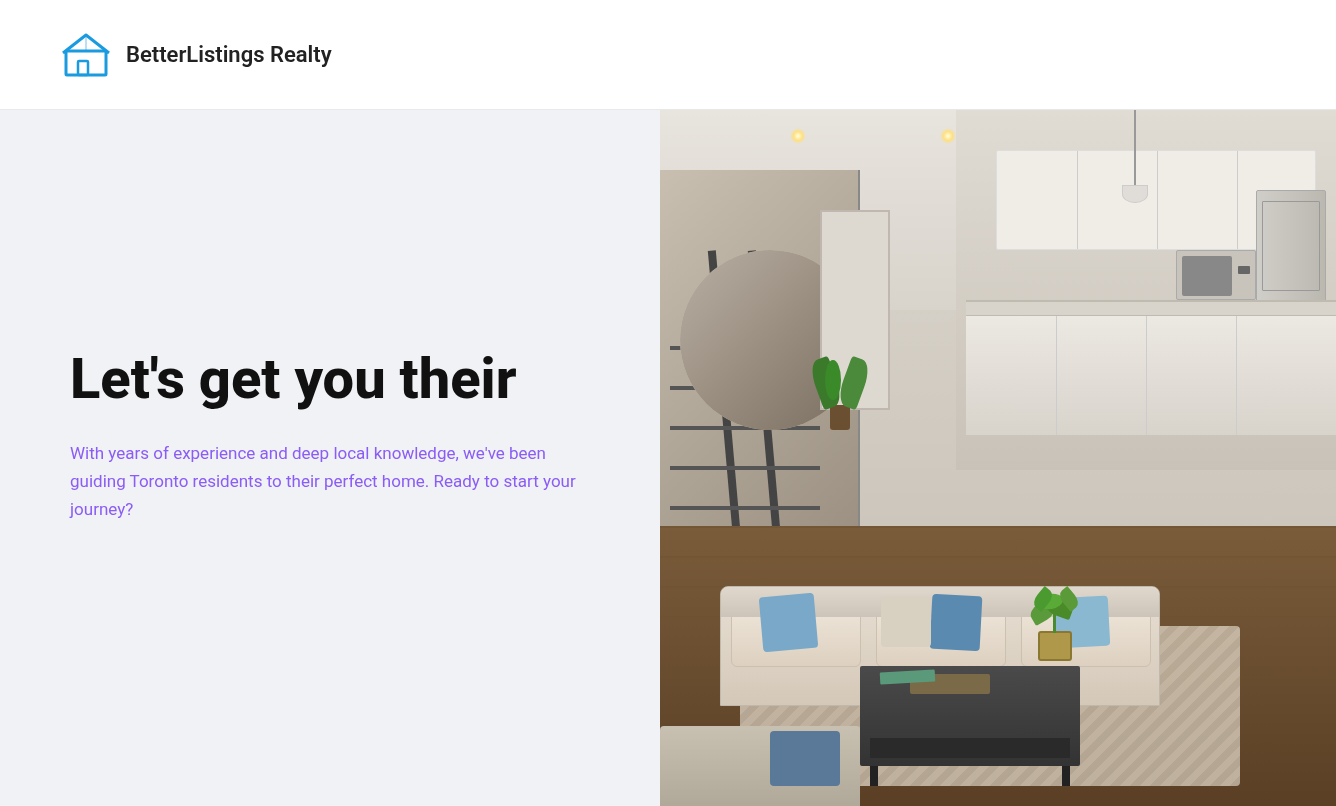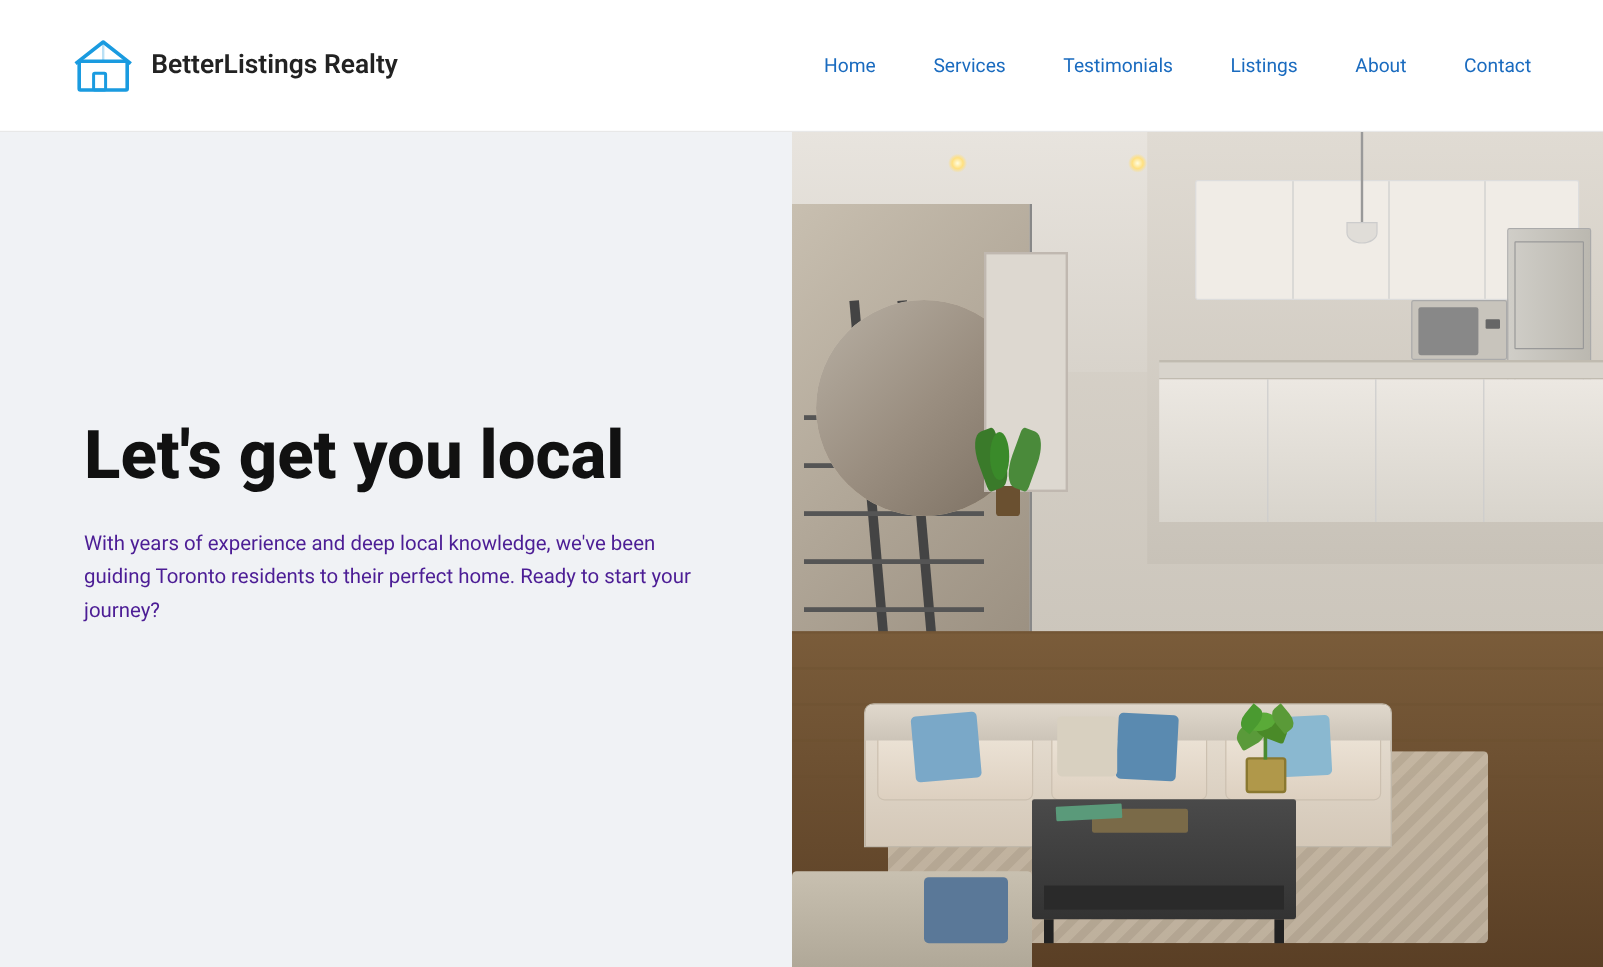--- a/index.html
+++ b/index.html
@@ -77,21 +77,21 @@
     .hero-heading {
       font-size: 56px;
       font-weight: 800;
       color: #111;
       line-height: 1.1;
       margin-bottom: 28px;
     }
 
     .hero-subtext {
       font-size: 17px;
-      color: #4c1d95;
+      color: #8b5cf6;
       line-height: 1.65;
       margin-bottom: 44px;
       max-width: 560px;
     }
 
     .cta-button {
       display: inline-block;
       background: #e8472a;
       color: #ffffff;
       font-size: 17px;
@@ -356,34 +356,26 @@
 
       <polyline points="3,24 26,6 49,24" fill="none" stroke="#1a9be0" stroke-width="3" stroke-linejoin="round"></polyline>
 
       <rect x="18" y="32" width="10" height="14" rx="1" fill="none" stroke="#1a9be0" stroke-width="2.5"></rect>
 
       <line x1="26" y1="6" x2="26" y2="22" stroke="#1a9be0" stroke-width="2" opacity="0.3"></line>
     </svg>
     <span class="logo-text">BetterListings Realty</span>
   </div>
 
-  <nav>
-    <a>Home</a>
-    <a>Services</a>
-    <a>Testimonials</a>
-    <a>Listings</a>
-    <a>About</a>
-    <a>Contact</a>
-  </nav>
 </header>
 
 <section class="hero">
 
   <div class="hero-left">
-    <h1 class="hero-heading">Let's get you local</h1>
+    <h1 class="hero-heading">Let's get you their</h1>
     <p class="hero-subtext">With years of experience and deep local knowledge, we've been guiding Toronto residents to their perfect home. Ready to start your journey?</p>
   </div>
 
   <div class="hero-right">
     <div class="hero-image-area">
 
       <div class="wall-main"></div>
       <div class="ceiling"></div>
 
       <div class="light-spot" style="top:18px; left:130px;"></div>

